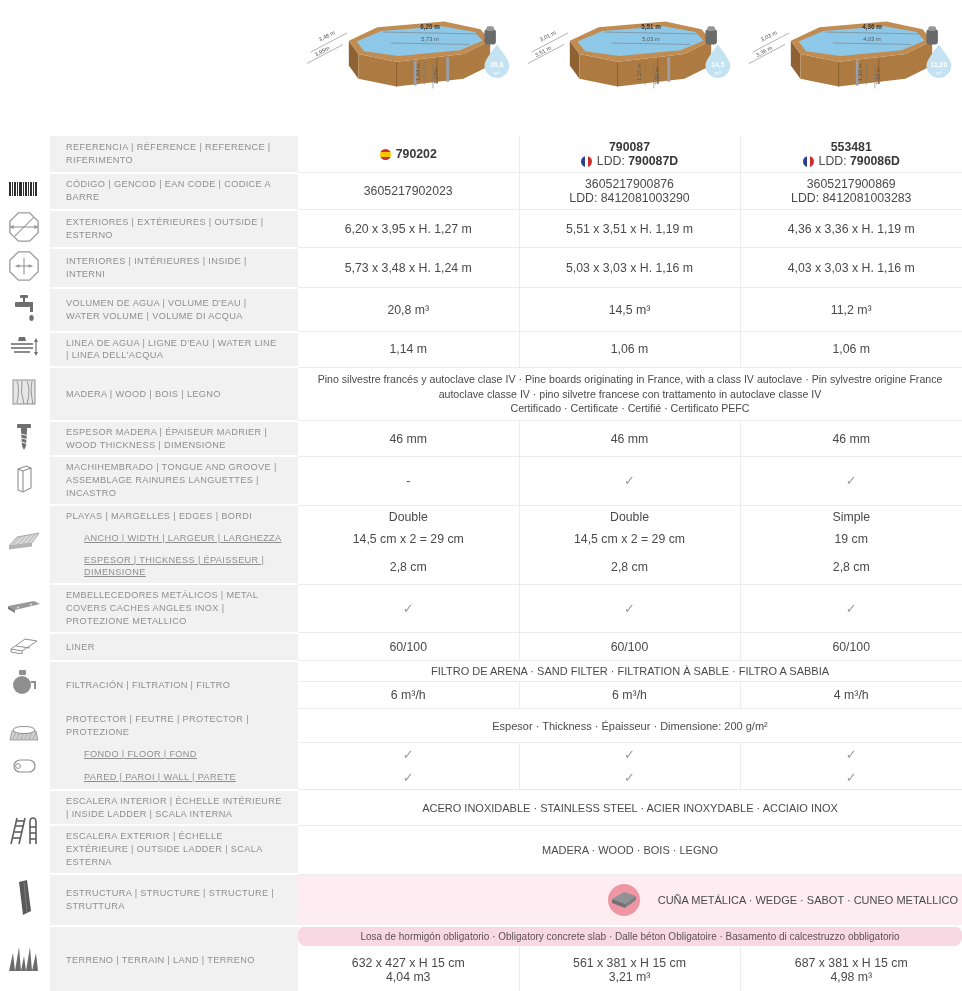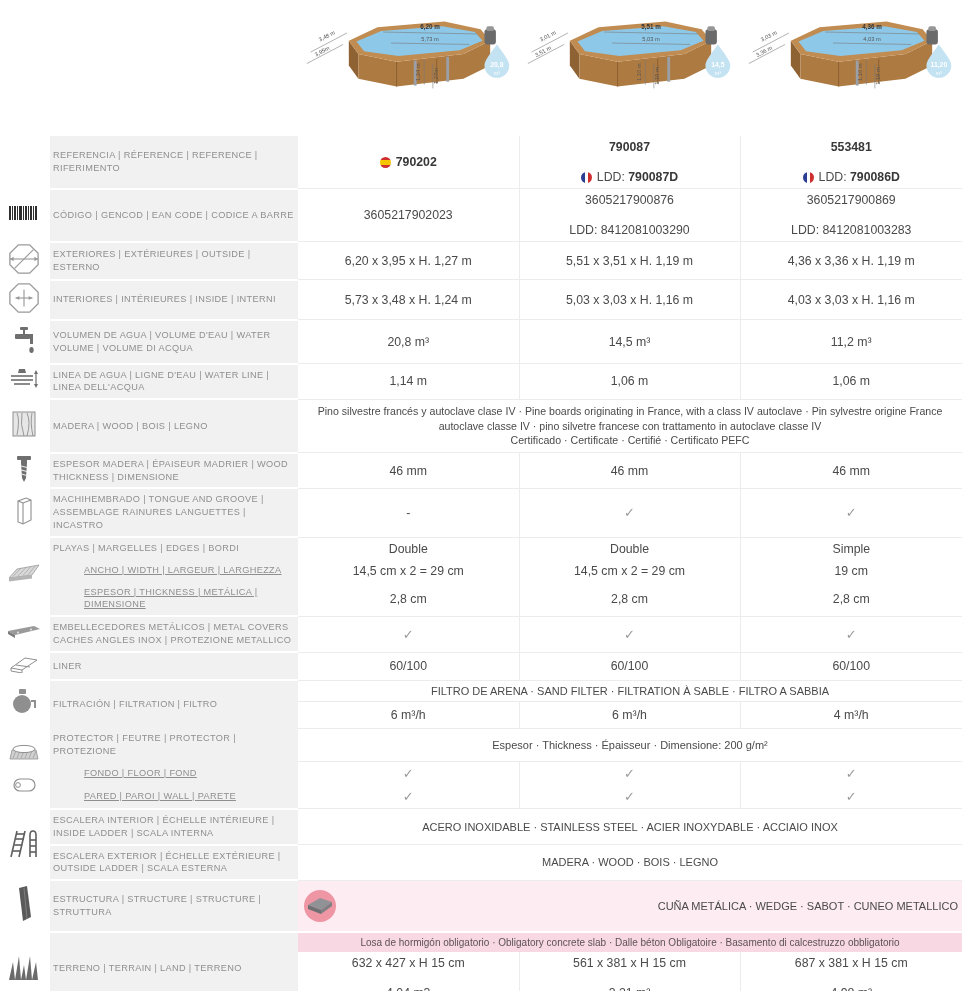--- a/index.html
+++ b/index.html
@@ -33,44 +33,44 @@
   }
 
   
   table { border-collapse:collapse; table-layout:fixed; width:962px; }
   col.c-ic { width:50px; } col.c-lb { width:248px; }
   col.c-v { width:221px; } col.c-v3 { width:222px; }
   td { vertical-align:middle; }
   td.ic { background:#fff; text-align:center; padding:0 4px 0 2px; border-bottom:2px solid #fff; }
   td.lb {
     background:#f1f1f1; color:#8f8f8f; font-size:9.2px; letter-spacing:.35px;
-    line-height:1.4; padding:4px 3px; border-bottom:2px solid #fff;
+    line-height:1.4; padding:4px 16px; border-bottom:2px solid #fff;
   }
   td.lb.cont { border-bottom:none; }
   td.lb.sub { padding-left:34px;text-decoration:underline; }
   td.v {
     background:#fff; text-align:center; font-size:12.3px; color:#4a4a4a;
     padding:4px 4px;
   }
   td.v.tline { border-top:1px solid #ececec; }
   td.v.sep { border-left:1px solid #ececec; }
   .b { font-weight:bold; color:#383838; }
   td.ck { font-size:13px; color:#9a9a9a; }
   td.spanv { font-size:11px; color:#4a4a4a; }
   td.woodtxt { font-size:10.6px; line-height:1.4; color:#4a4a4a; }
   td.pink { background:#fdecf2; }
   td.pinkband {
-    background:#f8d8e2; color:#5c5257; font-size:10px; border-top:2px solid #fff;
+    background:#f8d8e2; color:#5c5257; font-size:10px; border-top:2px solid #fff;border-radius:8px;
   }
   .flag { display:inline-block; width:11px; height:11px; border-radius:50%; margin-right:5px; vertical-align:-1.5px; }
   .flag.es { background:linear-gradient(180deg,#cf2e2e 0 30%,#f6c500 30% 70%,#cf2e2e 70% 100%); }
   .flag.fr { background:linear-gradient(90deg,#2b3f92 0 34%,#ffffff 34% 66%,#cf2e2e 66% 100%); }
-  .two-line div + div { margin-top:16px; }
+  .two-line div + div { margin-top:0; }
   .palet-label { display:flex; align-items:center; gap:12px; }
-  .struct-flex { display:flex; align-items:center; justify-content:space-between; gap:16px; font-size:11px; }
+  .struct-flex { display:flex; align-items:center; justify-content:flex-end; gap:16px; font-size:11px; }
   .icon-stack { display:flex; flex-direction:column; align-items:center; gap:14px; }
 </style>
 </head>
 <body>
 
 <div class="page">
 
   <div class="pools-row">
     <div class="spacer"></div>
 
@@ -366,21 +366,21 @@
       <td class="v tline sep">Double</td>
       <td class="v tline sep">Simple</td>
     </tr>
     <tr>
       <td class="lb cont sub" style="height:21px">ANCHO | WIDTH | LARGEUR | LARGHEZZA</td>
       <td class="v">14,5 cm x 2 = 29 cm</td>
       <td class="v sep">14,5 cm x 2 = 29 cm</td>
       <td class="v sep">19 cm</td>
     </tr>
     <tr>
-      <td class="lb sub" style="height:26px">ESPESOR | THICKNESS | METÁLICA | DIMENSIONE</td>
+      <td class="lb sub" style="height:26px">ESPESOR | THICKNESS | ÉPAISSEUR | DIMENSIONE</td>
       <td class="v">2,8 cm</td>
       <td class="v sep">2,8 cm</td>
       <td class="v sep">2,8 cm</td>
     </tr>
 
     <tr>
       <td class="ic" style="height:28px">
         <svg width="34" height="14" viewBox="0 0 34 14">
           <polygon points="1,6 27,1 33,4 8,10" fill="#9a9a9a"></polygon>
               <polygon points="1,6 8,10 8,13 1,9" fill="#7d7d7d"></polygon>

